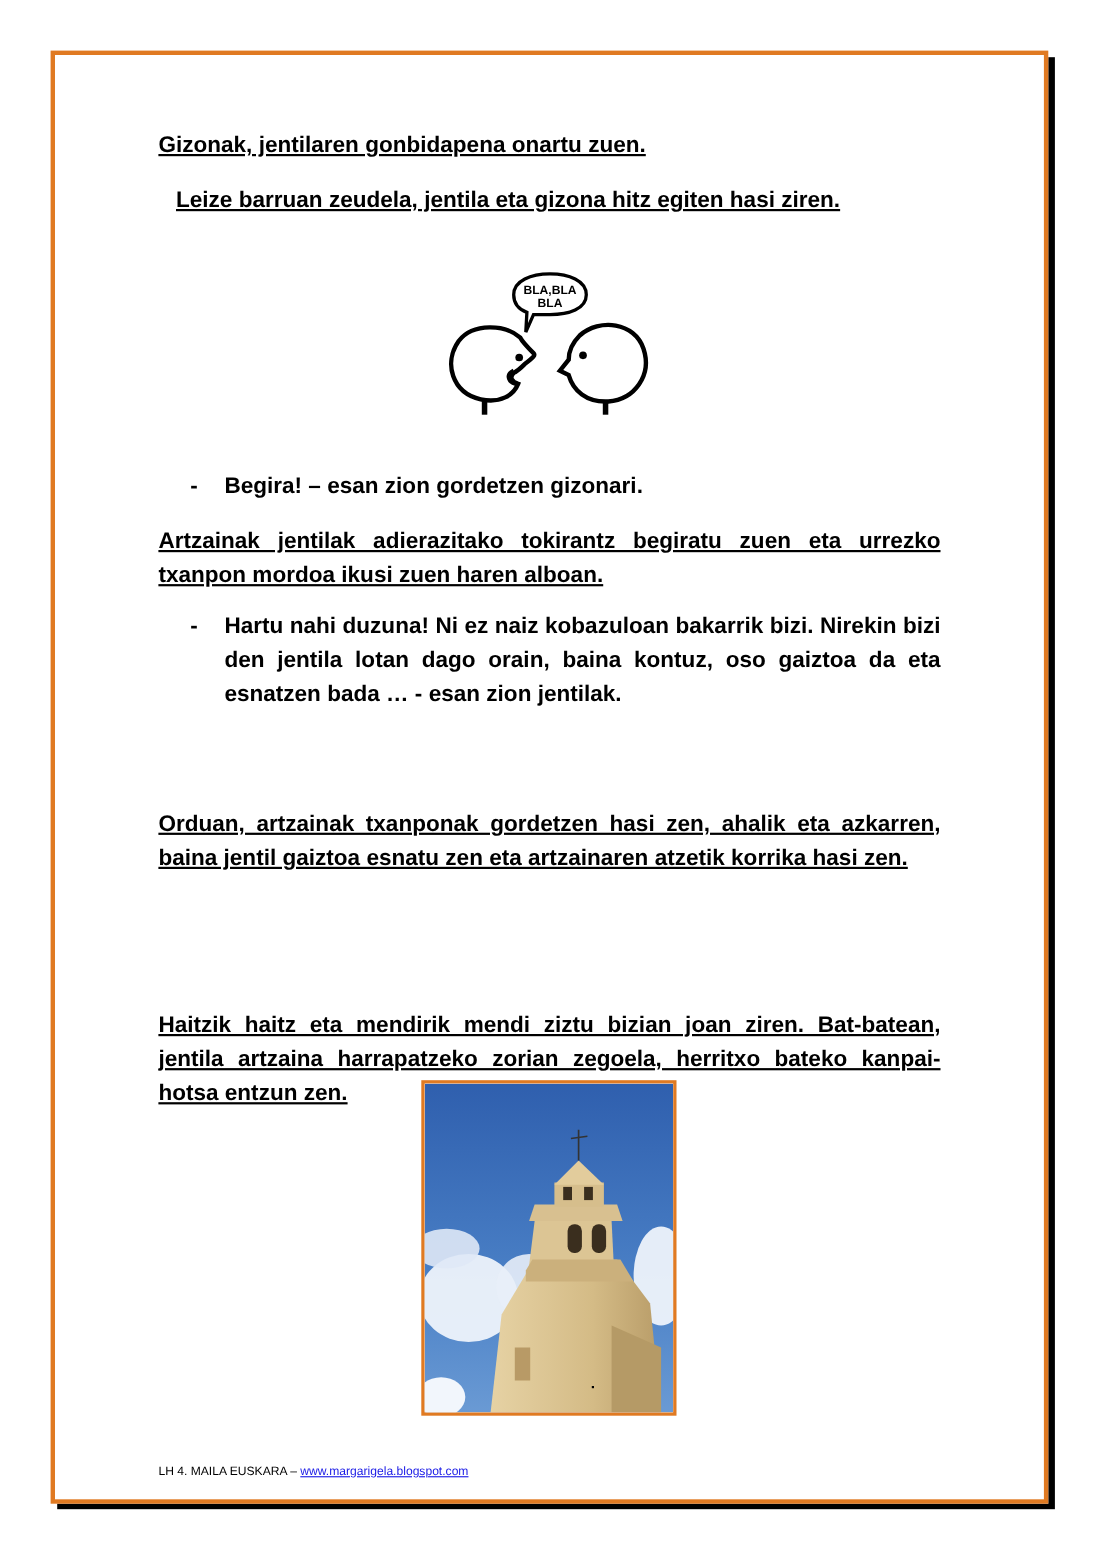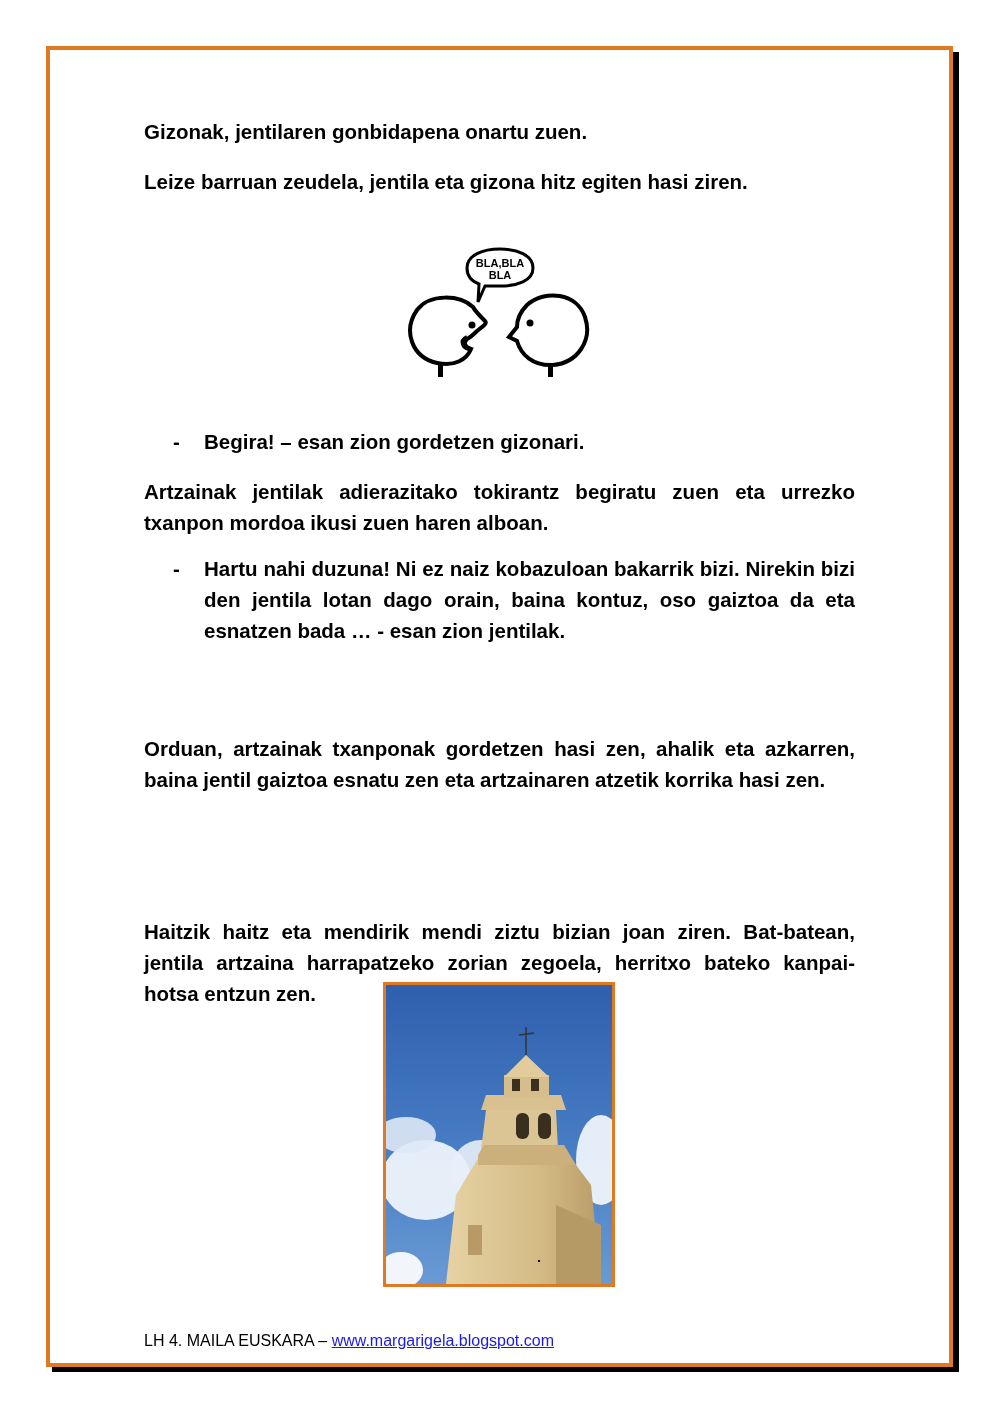--- a/index.html
+++ b/index.html
@@ -3,41 +3,41 @@
 <meta charset="utf-8">
 <style>
   html, body { margin: 0; padding: 0; background: #ffffff; }
   body { width: 1000px; height: 1413px; position: relative; overflow: hidden;
          font-family: "Liberation Sans", "DejaVu Sans", sans-serif; color: #000; }
   .page-shadow { position: absolute; left: 52px; top: 52px; width: 907px; height: 1320px; background: #000; }
   .page-frame { position: absolute; left: 46px; top: 46px; width: 899px; height: 1313px;
                 border: 4px solid #e07a22; background: #fff; }
   .text-block { position: absolute; left: 144px; width: 711px; font-weight: bold; font-size: 20.5px;
                 line-height: 31px; text-align: justify; }
-  .text-block p { margin: 0; }
+  .text-block p { margin: 0; text-decoration: underline; }
   .dialogue { position: absolute; left: 173px; width: 682px; font-weight: bold; font-size: 20.5px;
               line-height: 31px; text-align: justify; display: flex; }
   .dialogue .dash { width: 31px; flex: 0 0 31px; }
   .dialogue .speech { flex: 1; }
   .illustration { position: absolute; left: 405px; top: 245px; width: 190px; height: 135px; }
   .photo-frame { position: absolute; left: 383px; top: 982px; width: 226px; height: 299px;
                  border: 3px solid #e07a22; overflow: hidden; }
-  .footer { position: absolute; left: 144px; top: 1332px; font-size: 16px; font-family: "Liberation Sans", sans-serif; }
+  .footer { position: absolute; left: 144px; top: 1332px; font-size: 11px; font-family: "Liberation Sans", sans-serif; }
   .footer a { color: #1a1ae6; text-decoration: underline; }
 </style>
 </head>
 <body>
 
 <div class="page-shadow"></div>
 <div class="page-frame"></div>
 
 <div class="text-block" style="top:116px;">
   <p>Gizonak, jentilaren gonbidapena onartu zuen.</p>
 </div>
-<div class="text-block" style="top:166px;">
+<div class="text-block" style="top:166px;margin-left:16px;">
   <p>Leize barruan zeudela, jentila eta gizona hitz egiten hasi ziren.</p>
 </div>
 
 <svg class="illustration" viewBox="0 0 190 135">
 
   <g>
     <path d="M62,23 C62,10 78,4 95,4 C112,4 128,10 128,23 C128,36 112,41 95,41 L80,41 L73,57 L74,39 C66,36 62,30 62,23 Z" fill="#fff" stroke="#000" stroke-width="3"></path>
     <text x="95" y="22" font-family="Liberation Sans, sans-serif" font-size="11" font-weight="bold" text-anchor="middle">BLA,BLA</text>
     <text x="95" y="34" font-family="Liberation Sans, sans-serif" font-size="11" font-weight="bold" text-anchor="middle">BLA</text>
   </g>

